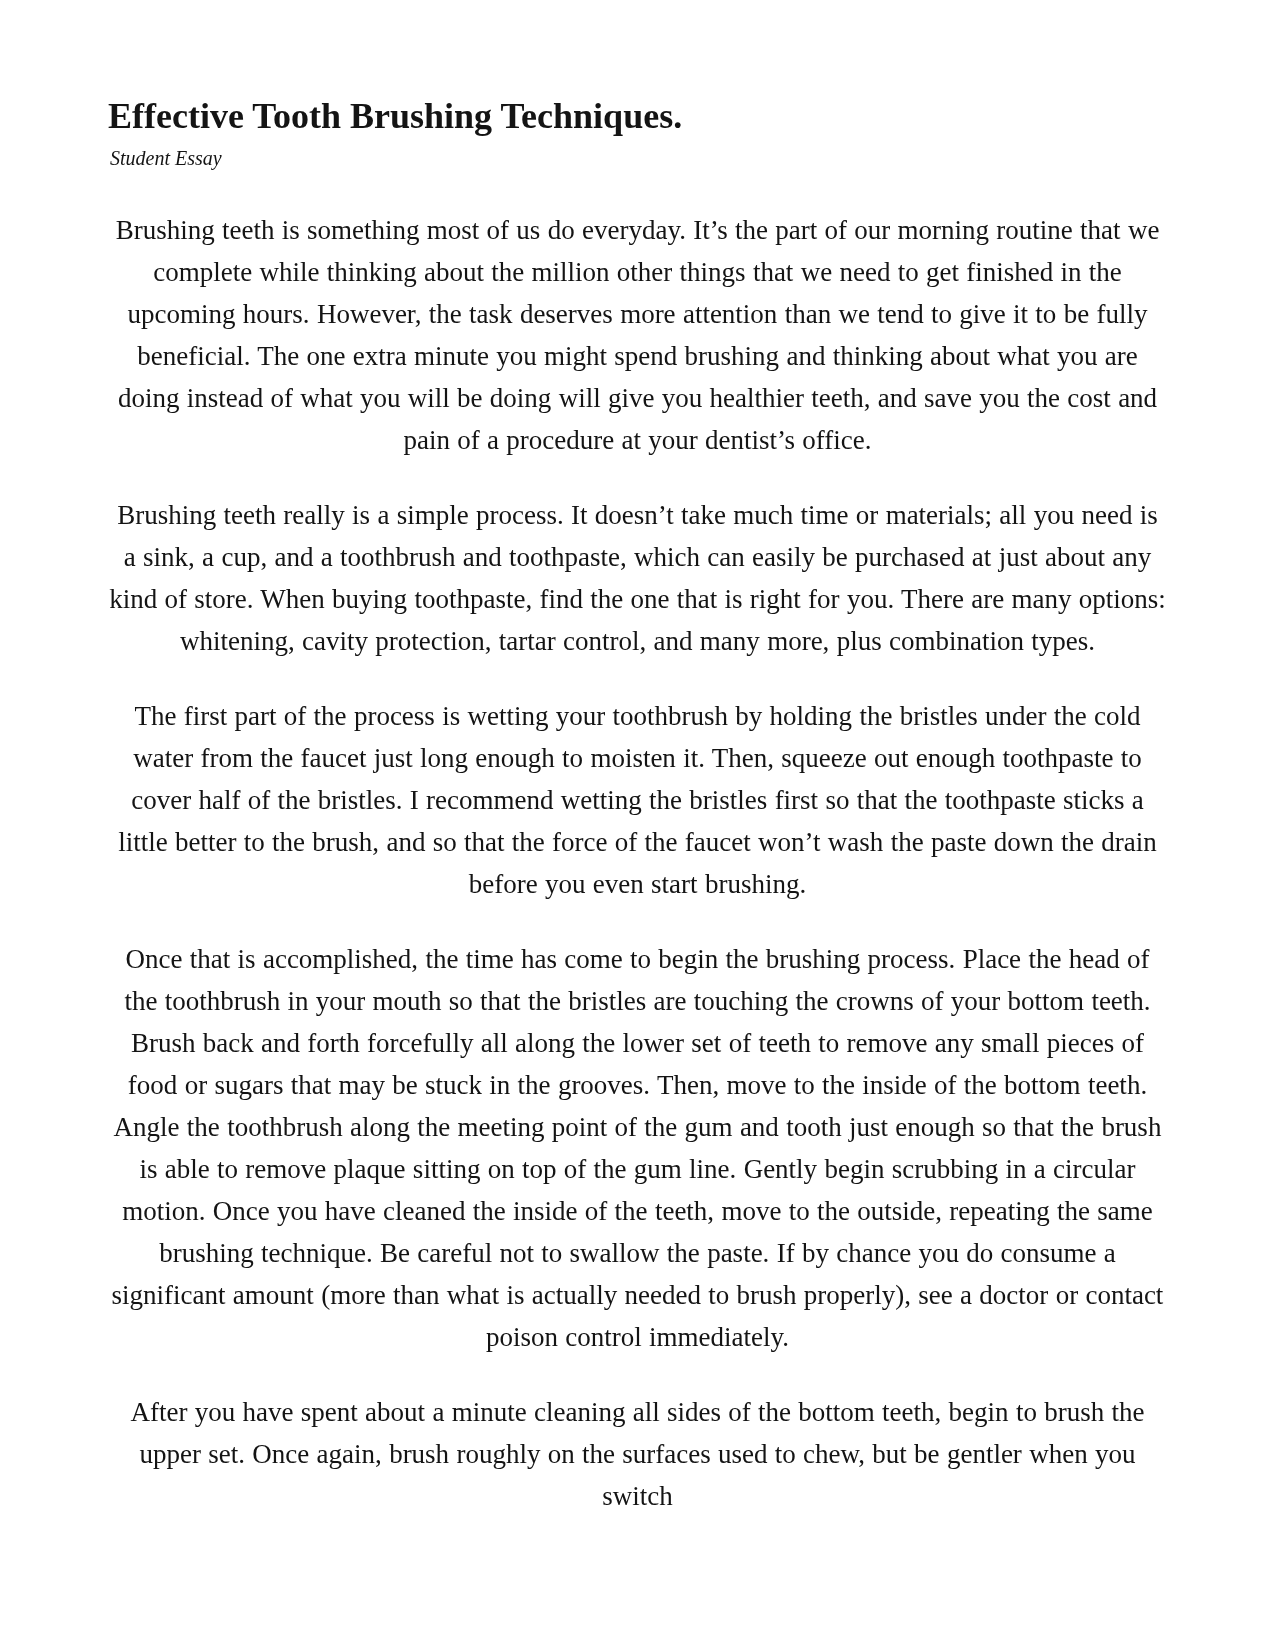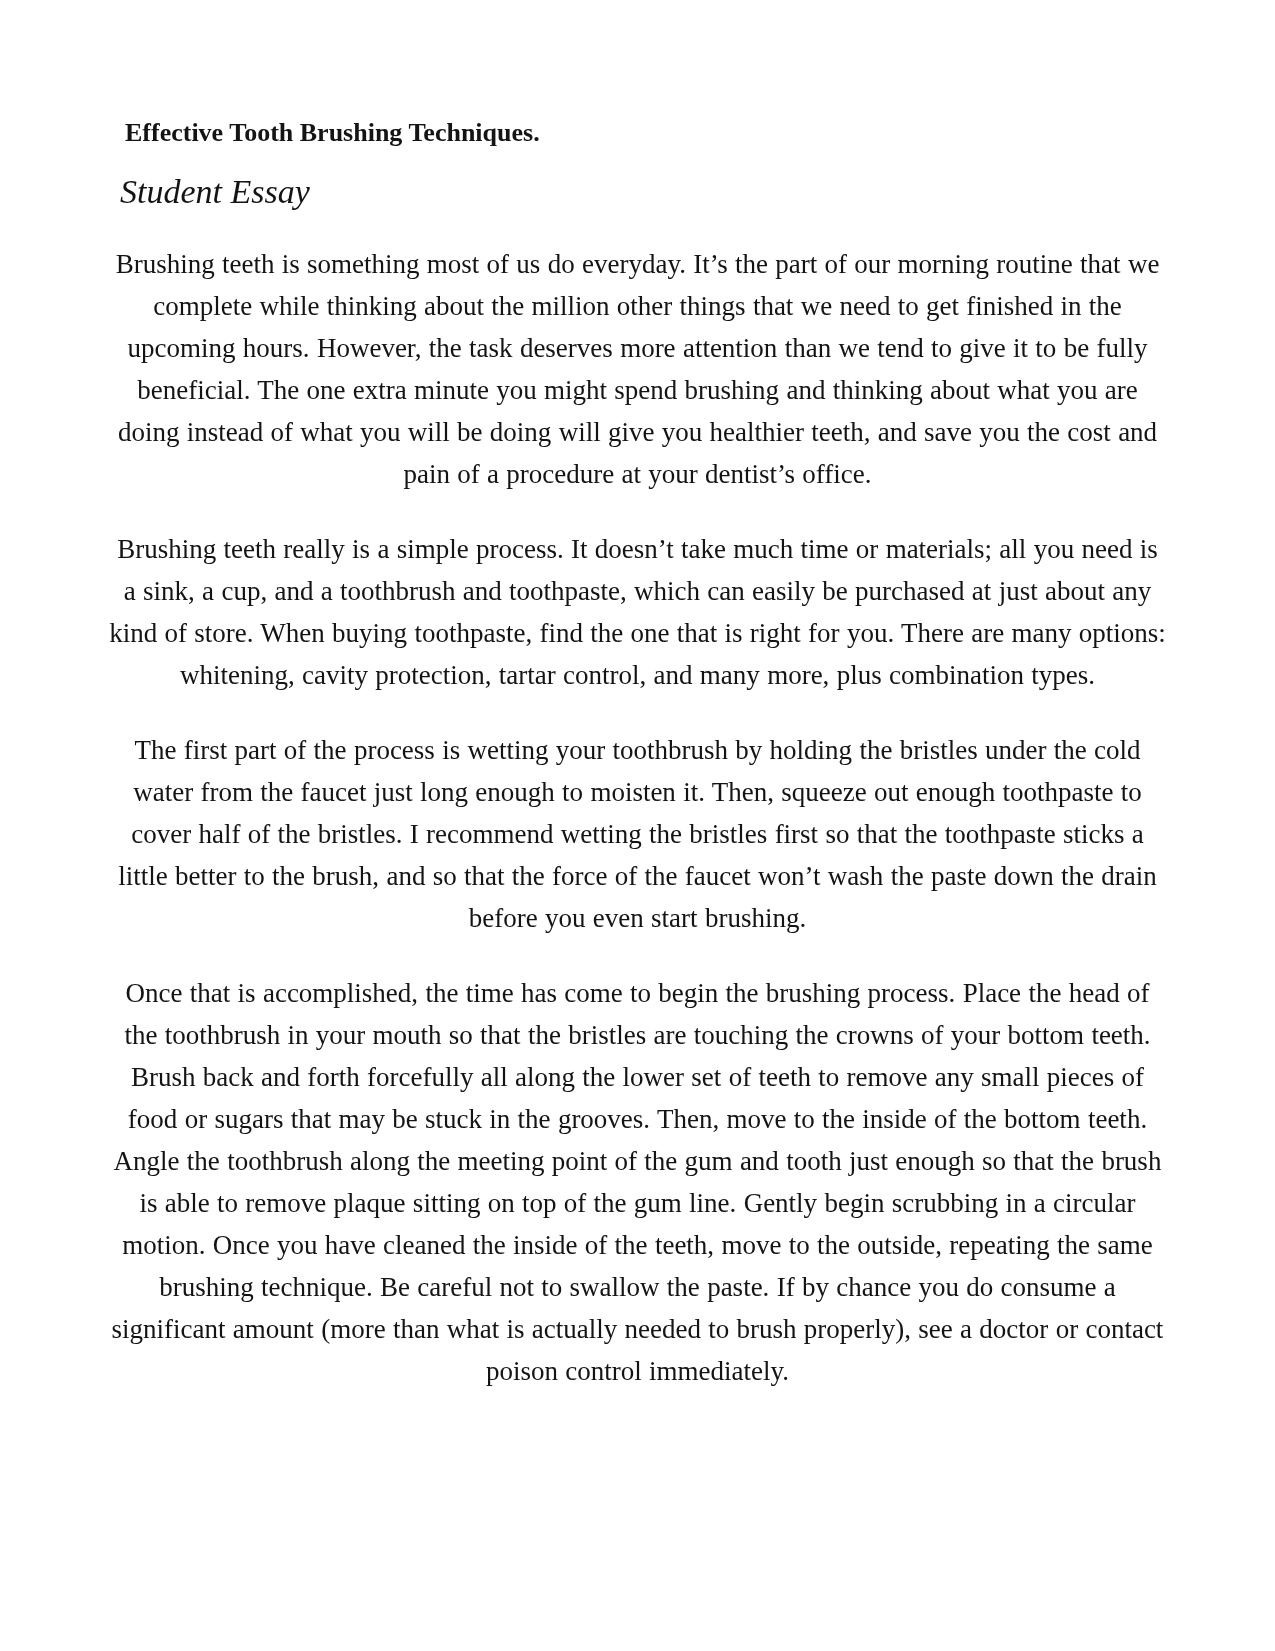--- a/index.html
+++ b/index.html
@@ -13,43 +13,44 @@
     height: 1651px;
     box-sizing: border-box;
     background: #ffffff;
     padding: 95px 108px 0 108px;
     overflow: hidden;
     font-family: "Liberation Serif", "DejaVu Serif", serif;
     color: #141414;
     -webkit-font-smoothing: antialiased;
   }
   .doc-title {
-    font-size: 26px;
+    font-size: 36px;
     font-weight: bold;
     line-height: 42px;
-    margin: 17px;
+    margin: 0;
   }
   .doc-subtitle {
-    font-size: 34px;
+    font-size: 20px;
     font-style: italic;
     line-height: 42px;
-    margin: 0 0 30px 12px;
+    margin: 0 0 30px 2px;
   }
   .para {
     font-size: 27px;
     line-height: 42px;
     text-align: center;
     margin: 0 0 33px 0;
     word-spacing: 0.02em;
   }
 </style>
 </head>
 <body>
 
 <div class="page">
   <p class="doc-title">Effective Tooth Brushing Techniques.</p>
   <p class="doc-subtitle">Student Essay</p>
 
   <p class="para">Brushing teeth is something most of us do everyday. It’s the part of our morning routine that we complete while thinking about the million other things that we need to get finished in the upcoming hours. However, the task deserves more attention than we tend to give it to be fully beneficial. The one extra minute you might spend brushing and thinking about what you are doing instead of what you will be doing will give you healthier teeth, and save you the cost and pain of a procedure at your dentist’s office.</p>
   <p class="para">Brushing teeth really is a simple process. It doesn’t take much time or materials; all you need is a sink, a cup, and a toothbrush and toothpaste, which can easily be purchased at just about any kind of store. When buying toothpaste, find the one that is right for you. There are many options: whitening, cavity protection, tartar control, and many more, plus combination types.</p>
   <p class="para">The first part of the process is wetting your toothbrush by holding the bristles under the cold water from the faucet just long enough to moisten it. Then, squeeze out enough toothpaste to cover half of the bristles. I recommend wetting the bristles first so that the toothpaste sticks a little better to the brush, and so that the force of the faucet won’t wash the paste down the drain before you even start brushing.</p>
   <p class="para">Once that is accomplished, the time has come to begin the brushing process. Place the head of the toothbrush in your mouth so that the bristles are touching the crowns of your bottom teeth. Brush back and forth forcefully all along the lower set of teeth to remove any small pieces of food or sugars that may be stuck in the grooves. Then, move to the inside of the bottom teeth. Angle the toothbrush along the meeting point of the gum and tooth just enough so that the brush is able to remove plaque sitting on top of the gum line. Gently begin scrubbing in a circular motion. Once you have cleaned the inside of the teeth, move to the outside, repeating the same brushing technique. Be careful not to swallow the paste. If by chance you do consume a significant amount (more than what is actually needed to brush properly), see a doctor or contact poison control immediately.</p>
+  <p class="para">After you have spent about a minute cleaning all sides of the bottom teeth, begin to brush the upper set. Once again, brush roughly on the surfaces used to chew, but be gentler when you switch</p>
 </div>
 
 </body></html>

